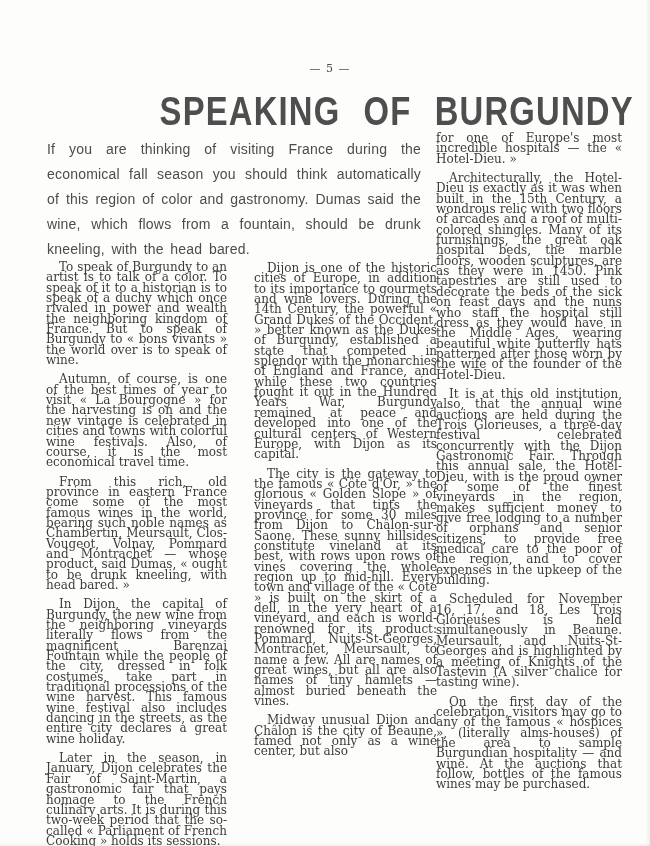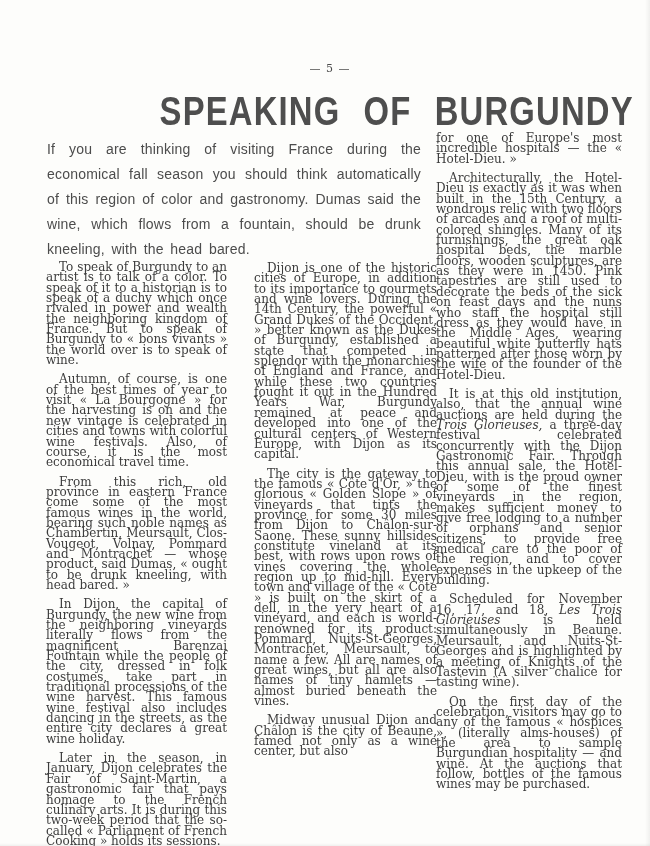--- a/index.html
+++ b/index.html
@@ -69,21 +69,21 @@
     text-align: justify;
   }
   .col-left   { left: 46px;  top: 262px; width: 181px; }
   .col-middle { left: 254px; top: 263px; width: 183px; }
   .col-right  { left: 436px; top: 133px; width: 186px; }
   .col p {
     margin: 0 0 9px 0;
     text-indent: 13px;
   }
   .col p.no-indent { text-indent: 0; }
-  .ital { font-style: italic; }
+  .ital { }
 </style>
 </head>
 <body>
 
 <div class="sheet">
 
   <div class="page-number">— 5 —</div>
 
   <div class="article-title">SPEAKING  OF  BURGUNDY</div>
 

